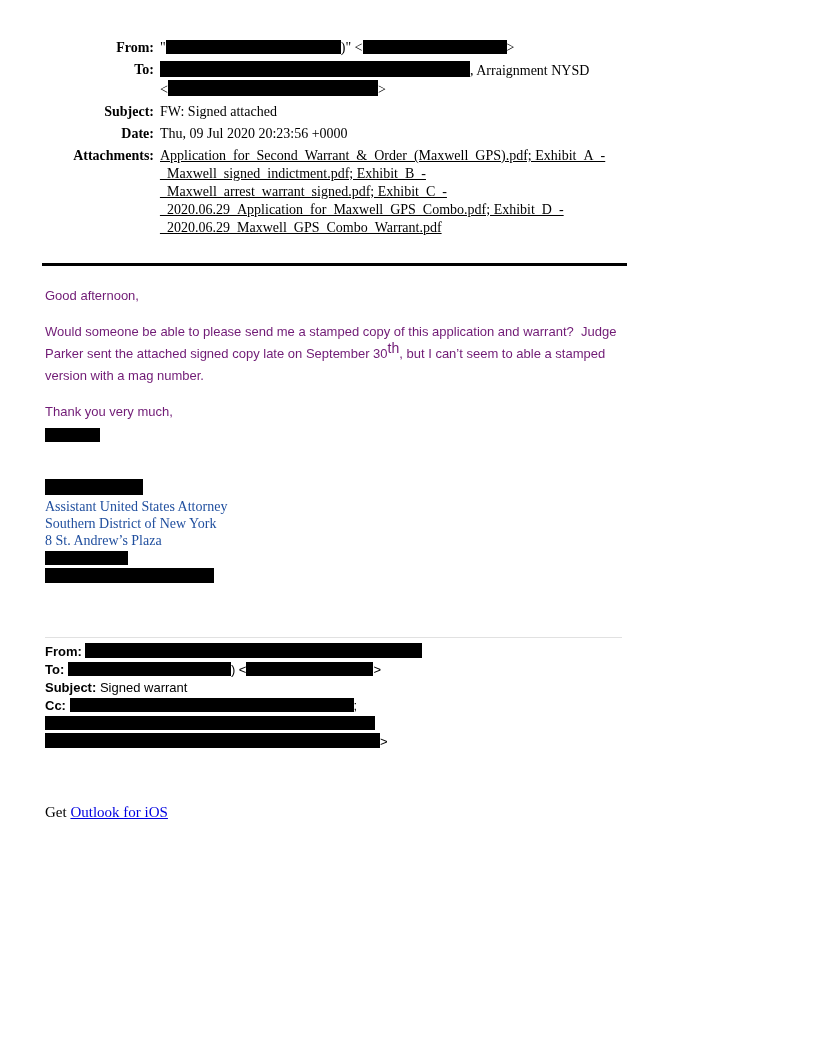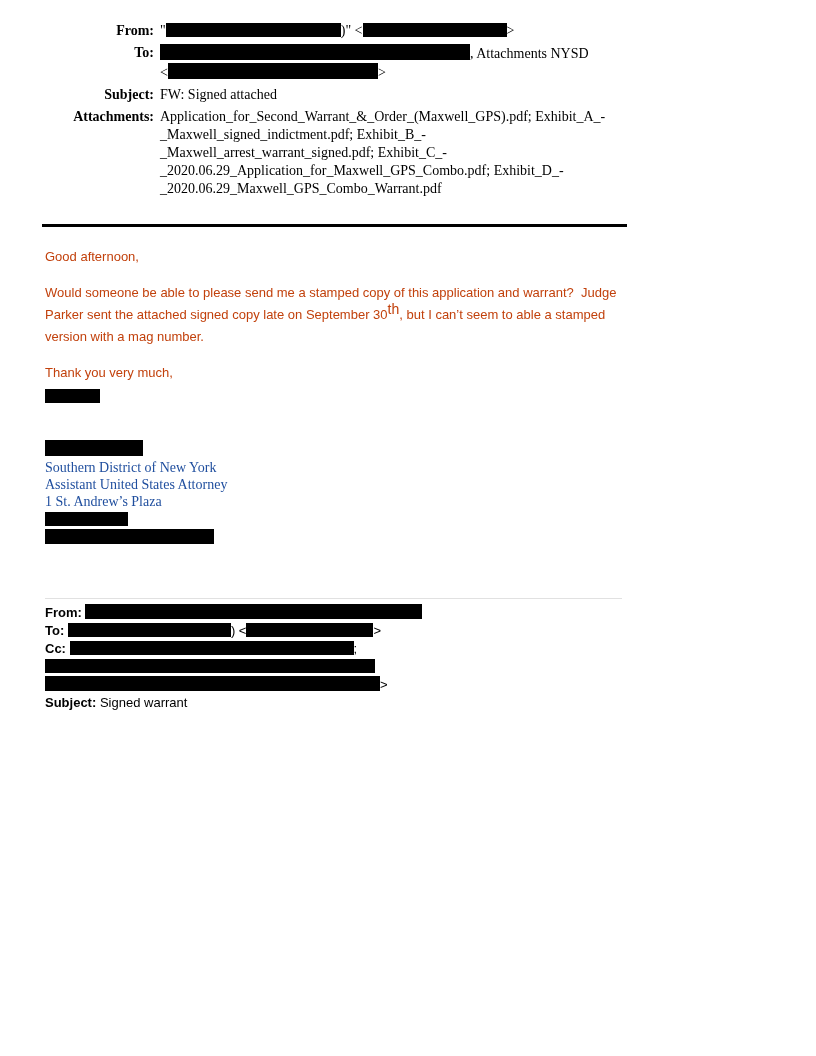--- a/index.html
+++ b/index.html
@@ -5,28 +5,28 @@
   * { margin: 0; padding: 0; box-sizing: border-box; }
   html, body { background: #ffffff; }
   .page {
     position: relative;
     width: 678px;
     height: 1056px;
     background: #ffffff;
     font-family: "Liberation Serif", serif;
     color: #000000;
     overflow: hidden;
-    padding: 22px 48px 0 45px;
+    padding: 39px 48px 0 45px;
   }
   
   .hdr1 { width: 100%; border-collapse: collapse; font-size: 14px; line-height: 18px; }
   .hdr1 td { vertical-align: top; padding-bottom: 4px; }
   .hdr1 .lbl { width: 115px; text-align: right; font-weight: bold; padding-right: 6px; white-space: nowrap; }
   .hdr1 .val { white-space: pre-wrap; }
-  .hdr1 .attach-val { max-width: 552px; display: inline-block; }
+  .hdr1 .attach-val { max-width: 552px; display: inline-block; text-decoration: underline; }
   
   .bar { display: inline-block; background: #000000; height: 14px; vertical-align: text-bottom; margin-bottom: 1px; }
   .bar-block { display: block; background: #000000; }
   
   .rule-thick { border: none; height: 3px; background: #000000; margin: 22px 3px 0 -3px; }
   
   .body-block { margin-top: 19px; font-family: "Liberation Sans", sans-serif; font-size: 13px; line-height: 22px; max-width: 682px; }
   .body-block p { margin: 0 0 14px 0; white-space: pre-wrap; }
   .sup { vertical-align: super; font-size: 14px; line-height: 0; }
   
@@ -47,53 +47,60 @@
 <div class="page">
 
   <table class="hdr1">
     <tbody>
         <tr>
       <td class="lbl">From:</td>
       <td class="val"><span>"</span><span class="bar" style="width:175px"></span><span>)" &lt;</span><span class="bar" style="width:144px"></span><span>&gt;</span></td>
     </tr>
     <tr>
       <td class="lbl">To:</td>
-      <td class="val"><span class="bar" style="width:310px;height:16px"></span><span>, Attachments NYSD</span><br><span>&lt;</span><span class="bar" style="width:210px;height:16px"></span><span>&gt;</span></td>
+      <td class="val"><span class="bar" style="width:310px;height:16px"></span><span>, Arraignment NYSD</span><br><span>&lt;</span><span class="bar" style="width:210px;height:16px"></span><span>&gt;</span></td>
     </tr>
     <tr>
       <td class="lbl">Subject:</td>
       <td class="val">FW: Signed attached</td>
+    </tr>
+    <tr>
+      <td class="lbl">Date:</td>
+      <td class="val">Thu, 09 Jul 2020 20:23:56 +0000</td>
     </tr>
     <tr>
       <td class="lbl">Attachments:</td>
       <td class="val"><span class="attach-val">Application_for_Second_Warrant_&amp;_Order_(Maxwell_GPS).pdf; Exhibit_A_-_Maxwell_signed_indictment.pdf; Exhibit_B_-_Maxwell_arrest_warrant_signed.pdf; Exhibit_C_-_2020.06.29_Application_for_Maxwell_GPS_Combo.pdf; Exhibit_D_-_2020.06.29_Maxwell_GPS_Combo_Warrant.pdf</span></td>
     </tr>
   </tbody>
     </table>
 
   <hr class="rule-thick">
 
-  <div class="body-block" style="color:#c2410c">
+  <div class="body-block" style="color:#701a75">
     <p>Good afternoon,</p>
     <p><span>Would someone be able to please send me a stamped copy of this application and warrant?  Judge Parker sent the attached signed copy late on September 30</span><span class="sup">th</span><span>, but I can’t seem to able a stamped version with a mag number.</span></p>
     <p style="margin-bottom:4px">Thank you very much,</p>
     <div class="bar-block" style="width:55px;height:14px;margin-top:5px"></div>
   </div>
 
   <div class="sig-block" style="color:#1f4e9e">
     <div class="bar-block" style="width:98px;height:16px;margin-bottom:3px"></div>
+    <div>Assistant United States Attorney</div>
     <div>Southern District of New York</div>
-    <div>Assistant United States Attorney</div>
-    <div>1 St. Andrew’s Plaza</div>
+    <div>8 St. Andrew’s Plaza</div>
     <div class="bar-block" style="width:83px;height:14px;margin-top:2px"></div>
     <div class="bar-block" style="width:169px;height:15px;margin-top:3px"></div>
   </div>
 
   <hr class="rule-thin">
   <div class="hdr2">
     <div class="row"><b>From:</b> <span class="bar" style="width:337px;height:15px"></span></div>
     <div class="row"><b>To:</b> <span class="bar" style="width:163px"></span><span>) &lt;</span><span class="bar" style="width:127px"></span><span>&gt;</span></div>
+    <div class="row"><b>Subject:</b> <span>Signed warrant</span></div>
     <div class="row"><b>Cc:</b> <span class="bar" style="width:284px"></span><span>;</span><span class="bar" style="width:330px"></span><br><span class="bar" style="width:335px;height:15px"></span><span>&gt;</span></div>
-    <div class="row"><b>Subject:</b> <span>Signed warrant</span></div>
   </div>
 
+  <div class="footer">
+    <span>Get </span><a style="color:#0000e0">Outlook for iOS</a>
+  </div>
 
 </div>
 
 </body></html>

